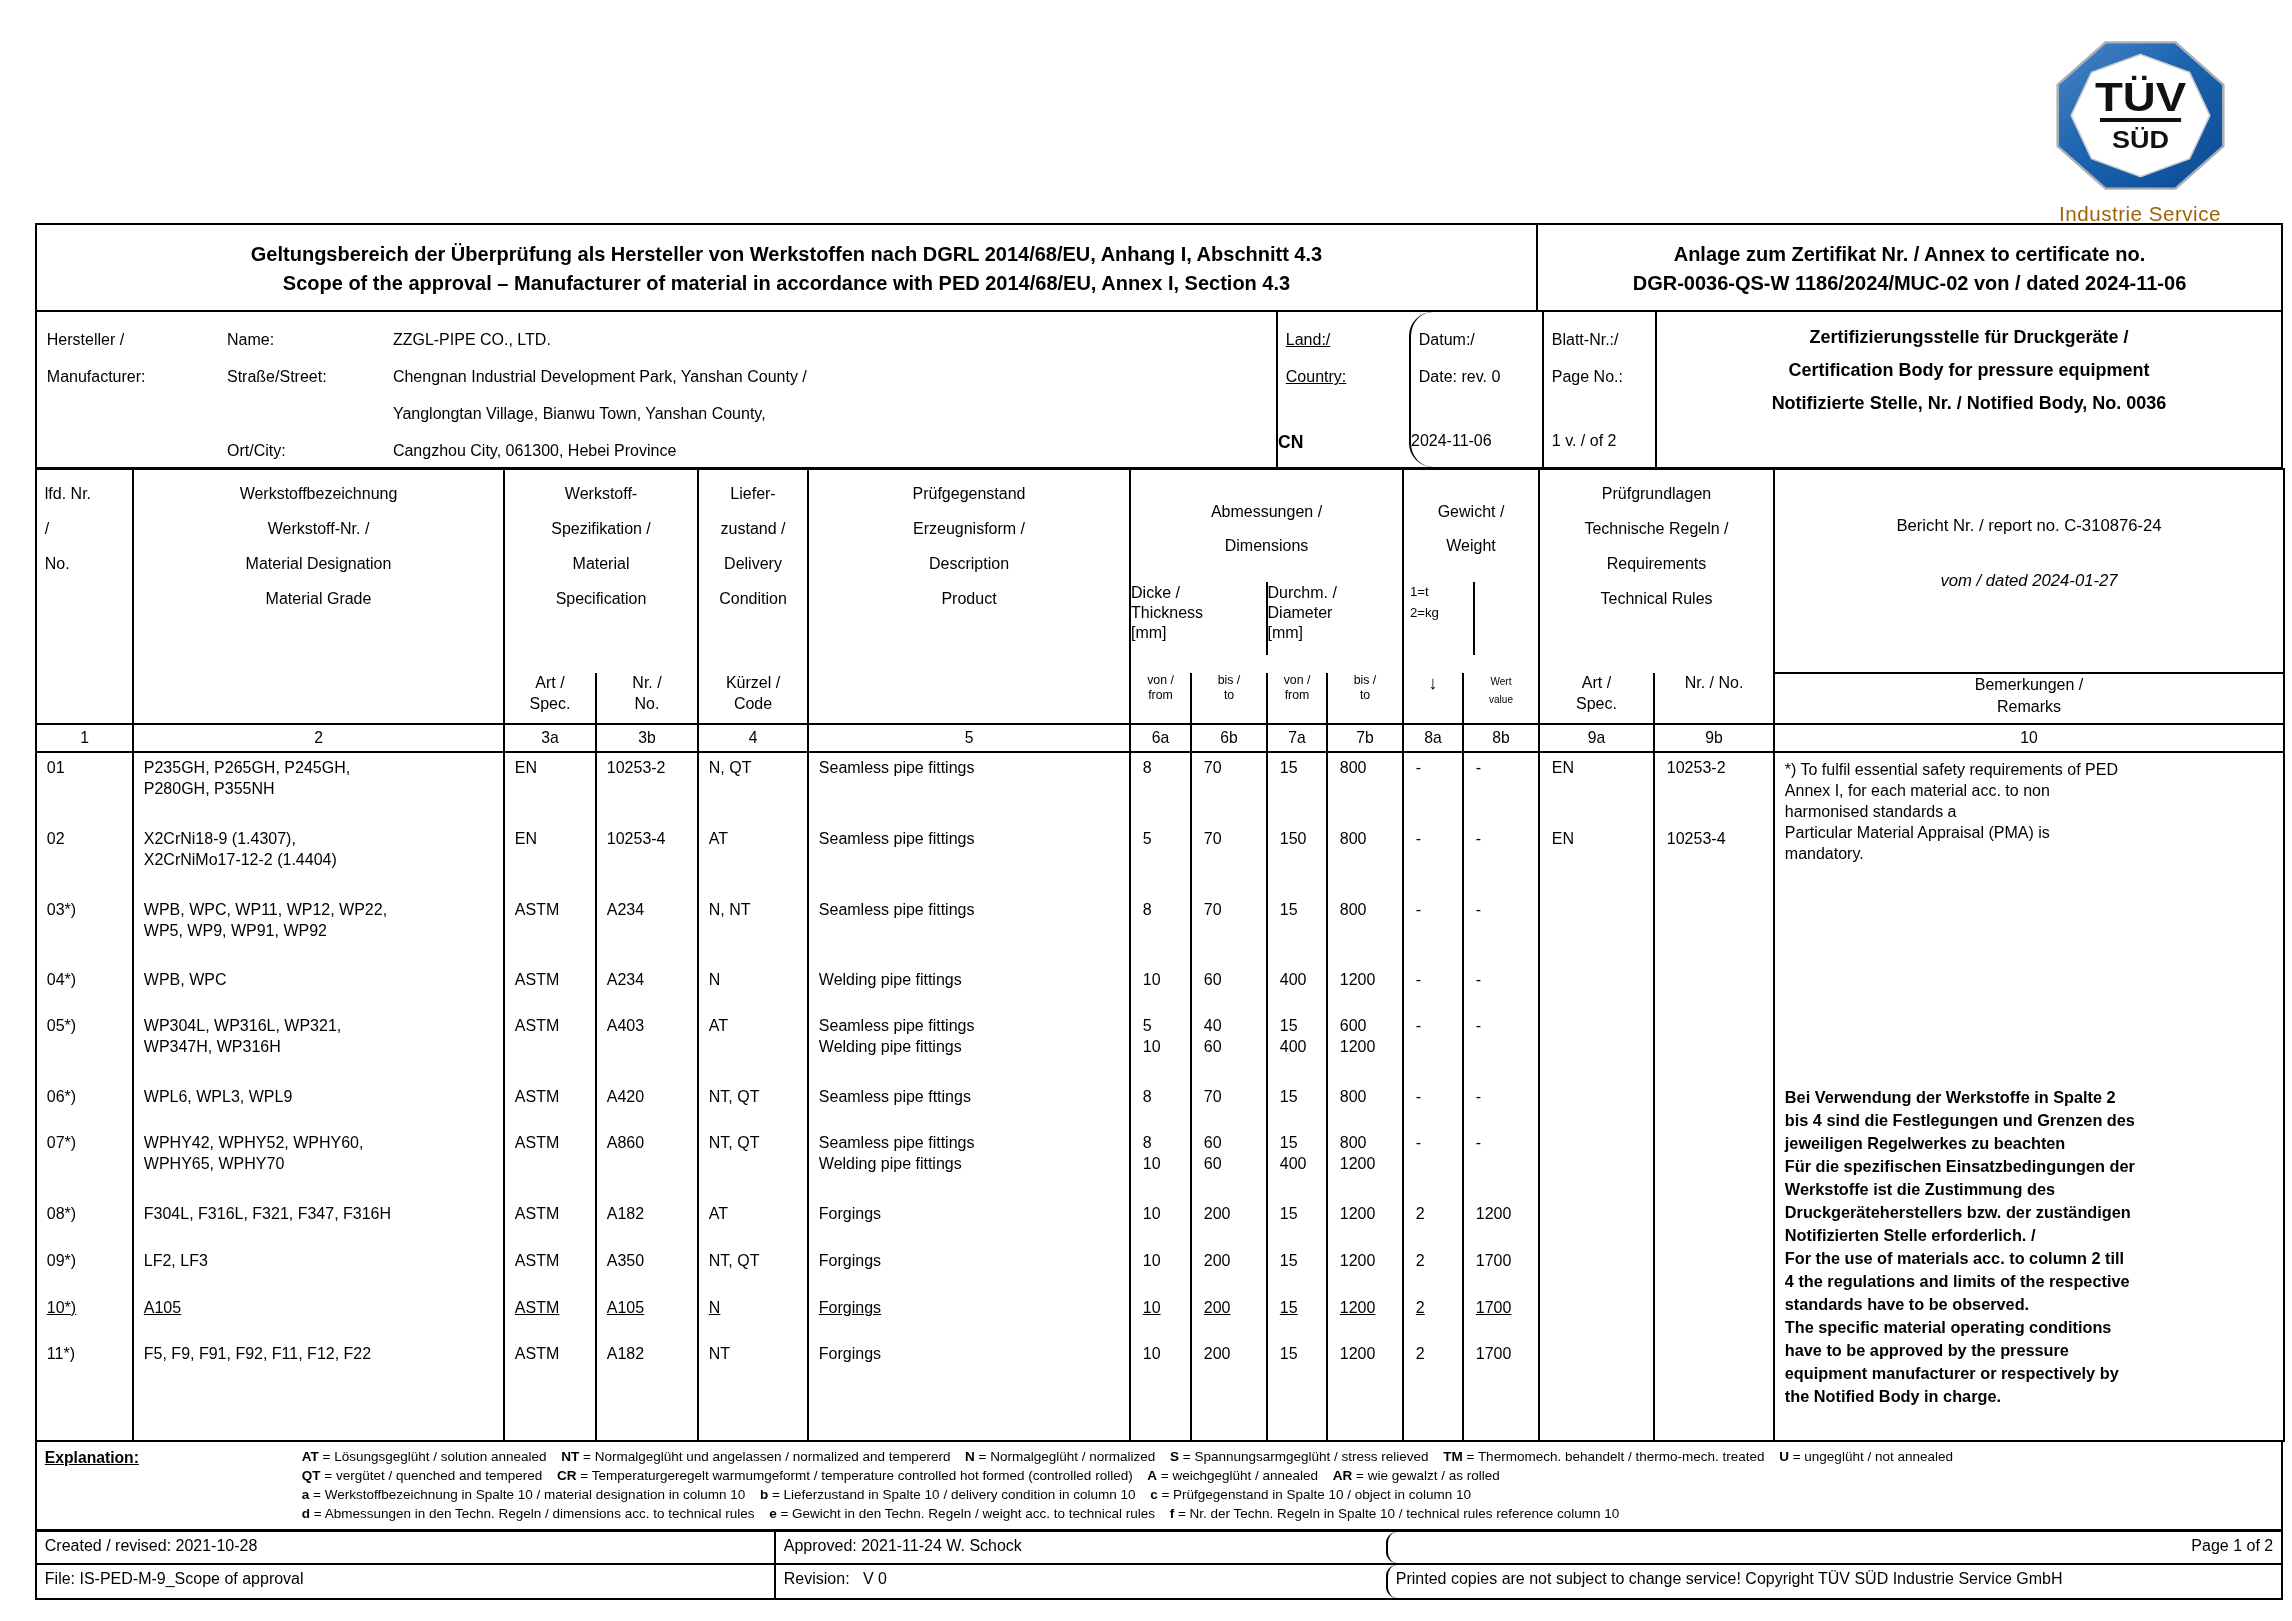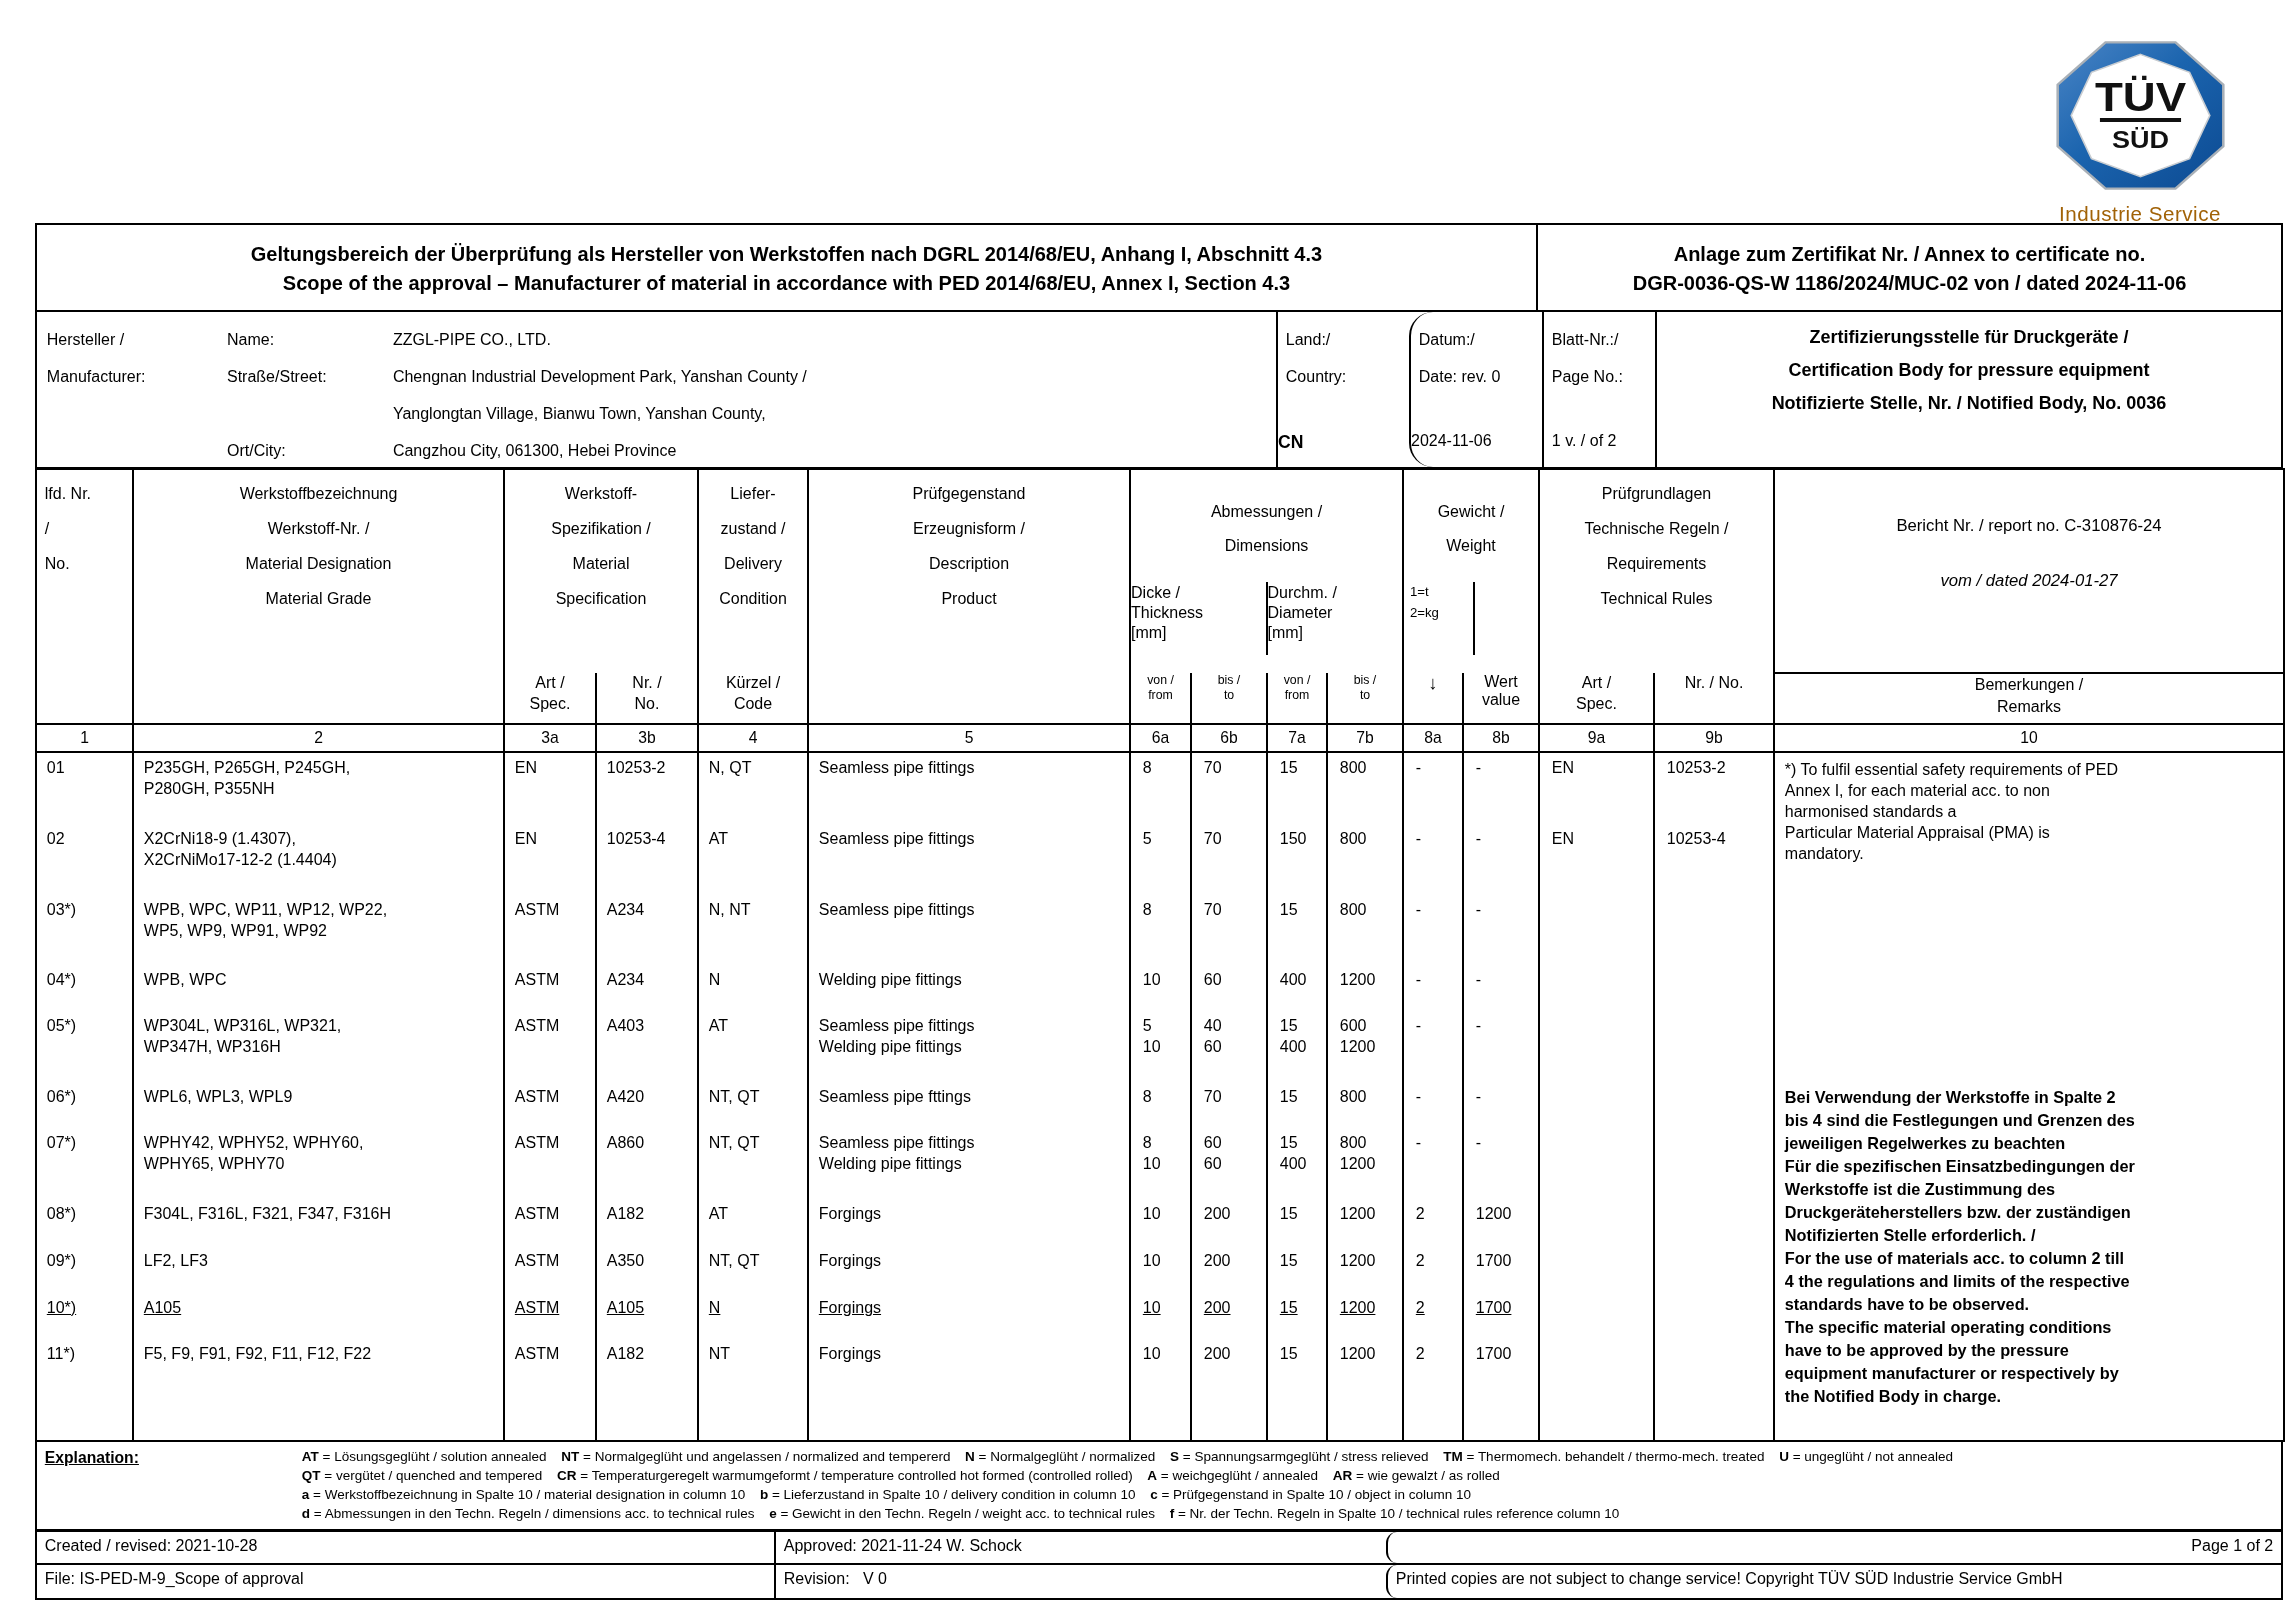--- a/index.html
+++ b/index.html
@@ -24,21 +24,21 @@
   .tleft { width: 1499px; }
   .tright { flex: 1; border-left: 2.9px solid #000; }
 
   
   .mfr { display: flex; border: 2.9px solid #000; border-top: none; width: 100%; height: 157px; font-size: 16px; }
   .m-col { padding: 8.8px 0 0 9.8px; line-height: 37px; }
   .m-label { width: 190px; }
   .m-keys  { width: 162px; padding-left: 0; }
   .m-vals  { width: 887px; padding-left: 3.9px; }
   .m-box { border-left: 2px solid #000; position: relative; }
-  .m-country { width: 133px; }
+  .m-country { width: 133px; text-decoration: underline; }
   .m-datum { width: 133px; border-radius: 24px; }
   .m-blatt { width: 113px; }
   .m-top { padding: 8.8px 0 0 7.8px; line-height: 37px; }
   .m-val { position: absolute; left: 0; right: 0; top: 120px; text-align: left; }
   .m-val.bold { font-weight: bold; font-size: 17.6px; }
   .m-val.left { text-align: left; padding-left: 7.8px; }
   .m-cert { flex: 1; border-left: 2px solid #000; text-align: center; font-weight: bold;
             font-size: 18px; line-height: 33px; padding-top: 8.8px; }
 
   
@@ -55,21 +55,21 @@
   .dim-top { line-height: 34px; padding-top: 6.9px; height: 76px; text-align: center; font-size: 16px; }
   .dim-split { display: flex; height: 73px; }
   .dim-half { flex: 1; text-align: left; font-size: 16px; line-height: 20px; padding-top: 1px; }
   .dim-half.rightb { border-left: 2px solid #000; }
   .dim-half.units { text-align: left; padding-left: 5.9px; font-size: 13.2px; line-height: 20.6px; padding-top: 0; }
   .repcell { text-align: center; font-weight: bold; padding-top: 27.4px; }
   .rep1 { font-size: 16.7px; }
   .rep2 { font-style: italic; margin-top: 17.6px; font-size: 16.7px; }
   .sub { text-align: center; vertical-align: middle; font-size: 16px; line-height: 20.6px; }
   .subsmall { font-size: 12.3px; line-height: 14.7px; }
-  .subwert { font-size: 16px; line-height: 17.6px; }
+  .subwert { font-size: 10px; line-height: 17.6px; }
   .arrow { font-size: 18.6px; }
   .remhead { border-top: 2.9px solid #000; font-size: 16px; line-height: 21.6px; }
   tr.r3 td { border-top: 2.9px solid #000; border-bottom: 2.9px solid #000; text-align: center;
              vertical-align: middle; font-size: 15.7px; padding: 0; }
   tbody td { font-size: 16px; line-height: 21px; padding: 3.9px 3.9px 0 9.8px; }
   tbody td.num { padding-left: 11.8px; }
   td.remarks { padding: 5.9px 7.8px 0 9.8px; }
   .rem-top { font-size: 16px; line-height: 21px; }
   .rem-bold { font-weight: bold; font-size: 16.3px; line-height: 23px; margin-top: 222px; }
 

